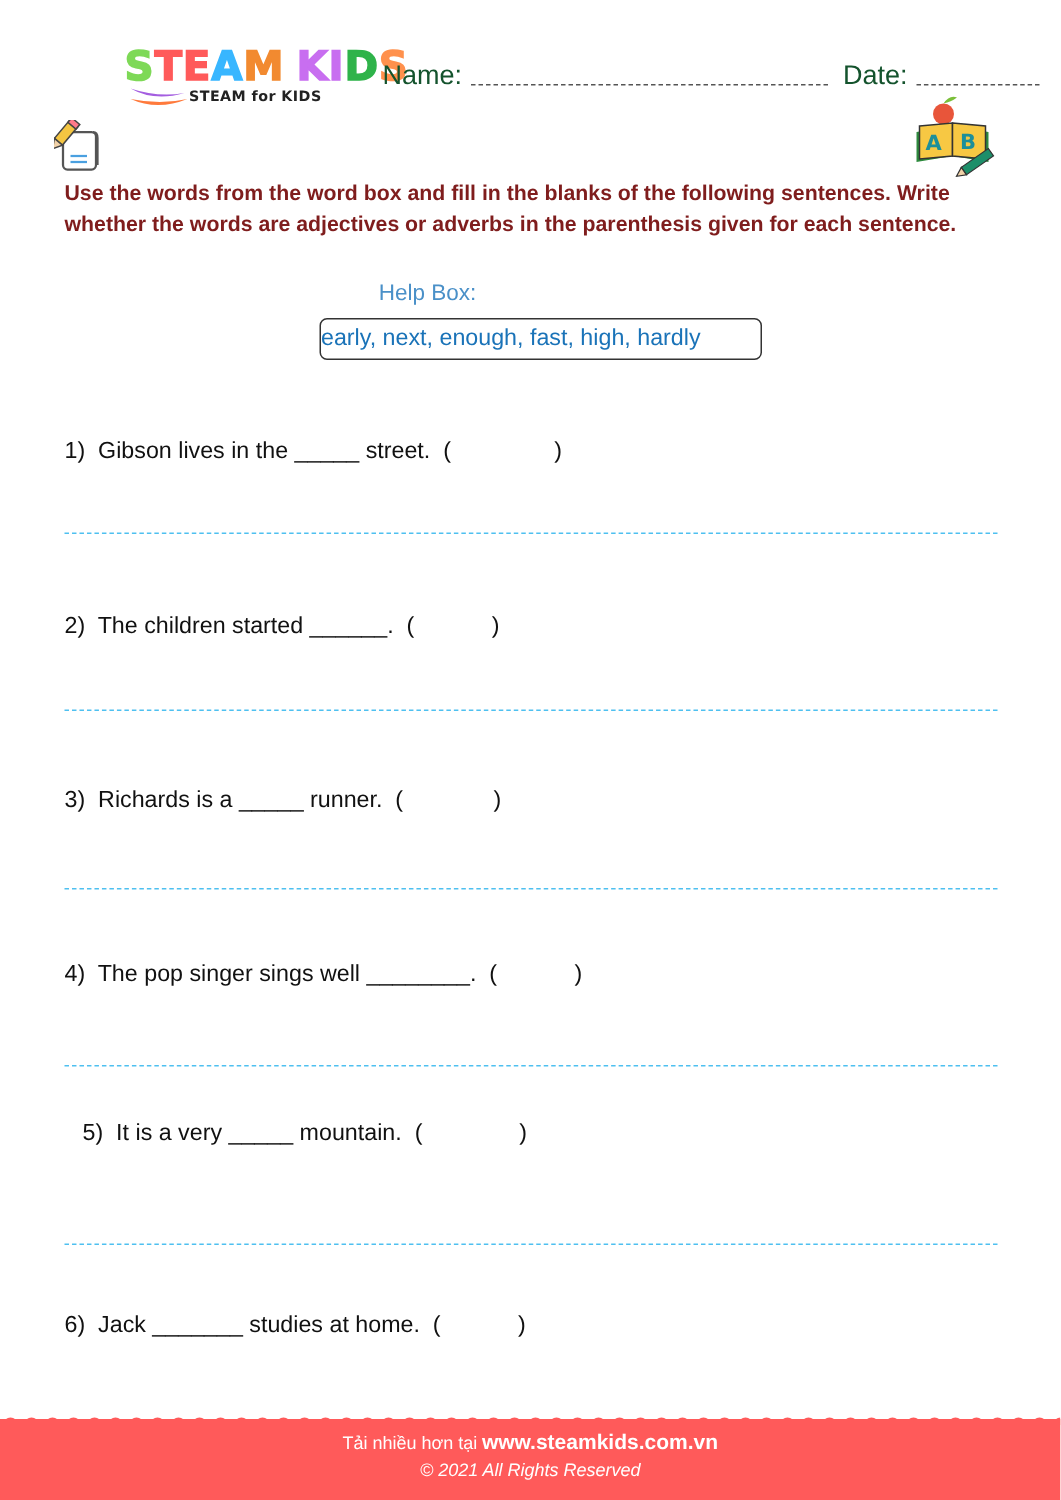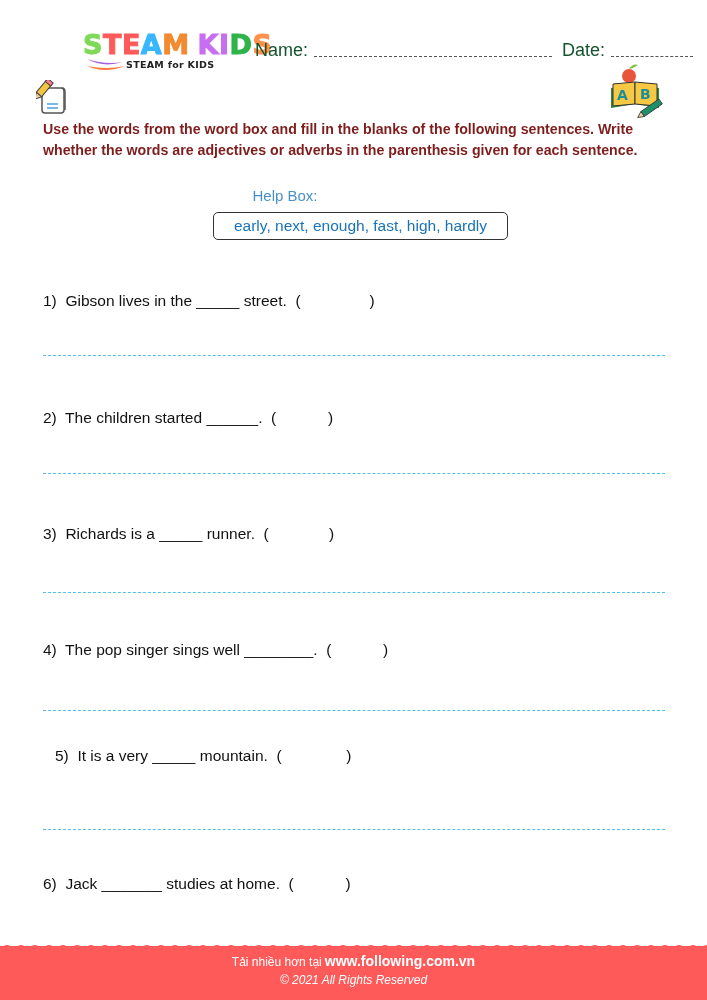--- a/index.html
+++ b/index.html
@@ -16,21 +16,21 @@
     .field-line { display: inline-block; border-bottom: 1px dashed #555; height: 12px; margin-left: 6px; }
 
     .title-row { position: absolute; left: 36px; top: 80px; width: 640px; height: 36px; }
     .title-icon-left { position: absolute; left: 0; top: 0; width: 32px; height: 36px; }
     .title-text { position: absolute; left: 42px; top: 7px; font-family: "Liberation Sans", sans-serif; font-weight: bold; font-size: 20.5px; color: #f5121b; letter-spacing: 0.4px; white-space: nowrap; }
     .title-icon-right { position: absolute; left: 571px; top: -18px; width: 60px; height: 56px; }
 
     .instructions { position: absolute; left: 43px; top: 119px; width: 630px; font-family: "Liberation Sans", sans-serif; font-weight: bold; font-size: 14.2px; line-height: 21px; color: #7f1d1d; }
 
     .help-label { position: absolute; left: 0; width: 570px; top: 187px; text-align: center; font-family: "Liberation Sans", sans-serif; font-size: 15px; color: #4a90c8; }
-    .help-box { position: absolute; left: 213px; top: 212px; width: 295px; height: 28px; border: 1.5px solid #333; border-radius: 5px; display: flex; align-items: center; justify-content: center; font-family: "Liberation Sans", sans-serif; font-size: 15.5px; color: #1a73b8; white-space: nowrap; }
+    .help-box { position: absolute; left: 213px; top: 212px; width: 295px; height: 28px; border: 1.5px solid #333; border-radius: 5px; display: flex; align-items: center; font-family: "Liberation Sans", sans-serif; font-size: 15.5px; color: #1a73b8; white-space: nowrap; }
 
     .question { position: absolute; left: 43px; font-family: "Liberation Sans", sans-serif; font-size: 15.5px; color: #111; white-space: pre; }
     .answer-line { position: absolute; left: 43px; width: 622px; height: 0; border-top: 1.5px dashed #4ec0f0; }
 
     .footer { position: absolute; left: 0; top: 940px; width: 707px; height: 60px; }
     .footer-bg { position: absolute; left: 0; top: 6px; width: 707px; height: 54px; background: #ff5a5a; }
     .footer-scallops { position: absolute; left: 0; top: 0; width: 707px; height: 10px; }
     .footer-line1 { position: absolute; left: 0; width: 707px; top: 13px; text-align: center; color: #fff; font-family: "Liberation Sans", sans-serif; font-size: 12px; white-space: nowrap; }
     .footer-line1 .url { font-weight: bold; font-size: 14px; margin-left: 3px; }
     .footer-line2 { position: absolute; left: 0; width: 707px; top: 33px; text-align: center; color: #fff; font-family: "Liberation Sans", sans-serif; font-style: italic; font-size: 12px; white-space: nowrap; }
@@ -113,16 +113,16 @@
   <svg class="footer-scallops" viewBox="0 0 707 10" preserveAspectRatio="none">
     <defs>
       <pattern id="scallop" x="0" y="0" width="14" height="10" patternUnits="userSpaceOnUse">
         <path d="M0 10 Q7 0 14 10 Z" fill="#ff5a5a"></path>
       </pattern>
     </defs>
     <rect x="0" y="0" width="707" height="10" fill="url(#scallop)"></rect>
   </svg>
   <div class="footer-bg"></div>
   <div class="footer-line1">
-    <span>Tải nhiều hơn tại</span><span class="url">www.following.com.vn</span>
+    <span>Tải nhiều hơn tại</span><span class="url">www.steamkids.com.vn</span>
   </div>
   <div class="footer-line2">©  2021 All Rights Reserved</div>
 </div>
 
 </body></html>

